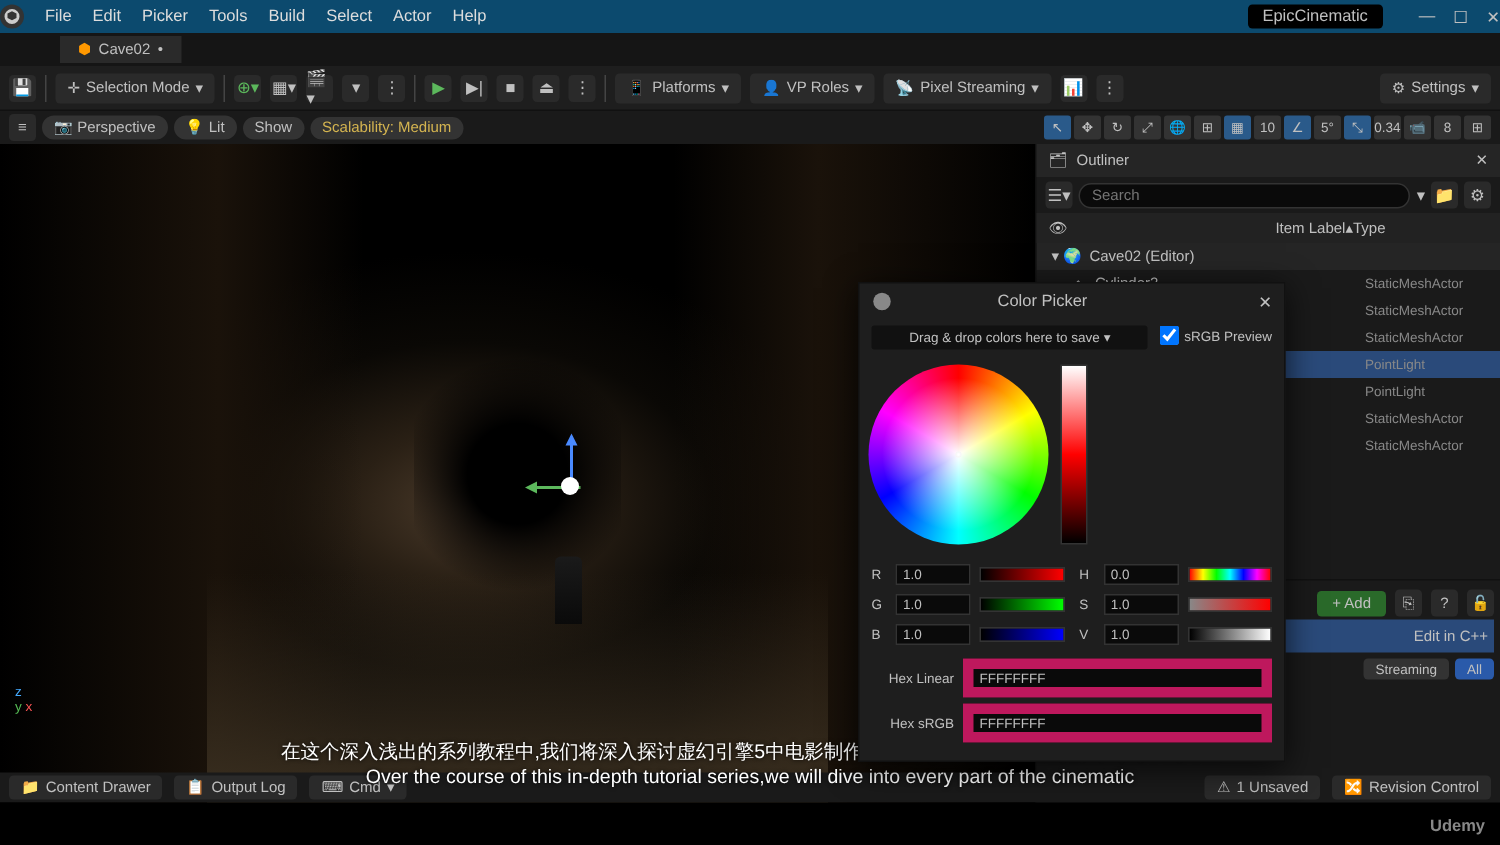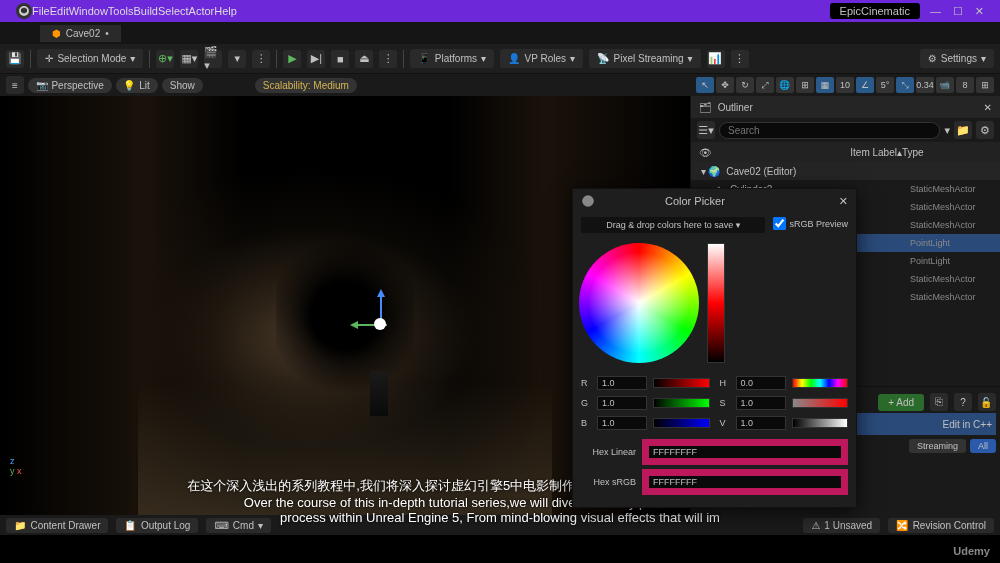--- a/index.html
+++ b/index.html
@@ -1,19 +1,19 @@
 <!DOCTYPE html>
 <html><head>
 <meta charset="utf-8">
 <style>
 * { margin: 0; padding: 0; box-sizing: border-box; font-family: "Segoe UI", Arial, sans-serif; }
 body { width: 1000px; height: 563px; background: #000; color: #c0c0c0; font-size: 11px; overflow: hidden; position: relative; }
 
 
-.menubar { height: 22px; background: #6d28d9; display: flex; align-items: center; padding: 0 16px; }
+.menubar { height: 22px; background: #0c4a6e; display: flex; align-items: center; padding: 0 0; gap: 14px; }
 .menubar .ue-logo { width: 16px; height: 16px; background: #333; border-radius: 50%; display: flex; align-items: center; justify-content: center; }
 .menubar .menu-item { color: #ddd; cursor: pointer; }
 .menubar .spacer { flex: 1; }
 .menubar .project { background: #000; padding: 2px 10px; border-radius: 3px; }
 .window-ctrl { display: flex; gap: 12px; margin-left: 10px; }
 .window-ctrl span { cursor: pointer; }
 
 
 .tabbar { height: 22px; background: #151515; display: flex; align-items: center; padding-left: 40px; }
 .tab { background: #2a2a2a; padding: 3px 12px; display: flex; align-items: center; gap: 5px; font-size: 10px; }
@@ -23,21 +23,21 @@
 .toolbar { height: 30px; background: #1e1e1e; display: flex; align-items: center; padding: 0 6px; gap: 6px; border-bottom: 1px solid #111; }
 .tb-btn { background: #2a2a2a; padding: 4px 8px; border-radius: 3px; display: flex; align-items: center; gap: 4px; font-size: 10px; cursor: pointer; }
 .tb-icon { width: 18px; height: 18px; background: #2a2a2a; border-radius: 3px; display: flex; align-items: center; justify-content: center; cursor: pointer; }
 .play { color: #5cb85c; }
 .tb-sep { width: 1px; height: 18px; background: #444; }
 .toolbar .spacer { flex: 1; }
 
 
 .sectoolbar { height: 22px; background: #1a1a1a; display: flex; align-items: center; padding: 0 6px; gap: 4px; font-size: 10px; }
 .pill { background: #333; padding: 2px 8px; border-radius: 10px; display: flex; align-items: center; gap: 3px; }
-.pill.yellow { color: #d4b450; margin-left: 48px; }
+.pill.yellow { color: #d4b450; }
 .sectoolbar .spacer { flex: 1; }
 .vp-icons { display: flex; gap: 2px; }
 .vp-icon { width: 18px; height: 16px; background: #333; border-radius: 2px; display: flex; align-items: center; justify-content: center; font-size: 9px; cursor: pointer; }
 .vp-icon.blue { background: #2a5a8a; }
 
 
 .main { display: flex; height: 440px; }
 
 
 .viewport { flex: 1; background: radial-gradient(ellipse 300px 200px at 45% 55%, #4a3a2a 0%, #2a2015 25%, #0a0805 55%, #000 85%); position: relative; overflow: hidden; }
@@ -130,21 +130,21 @@
 <body>
 
 <div class="menubar">
   <span class="ue-logo">
     <svg width="12" height="12" viewBox="0 0 24 24">
         <path d="M12 2a10 10 0 100 20 10 10 0 000-20zm0 3l6 3v6l-6 3-6-3V8l6-3z" fill="#ccc"></path>
       </svg>
   </span>
   <span class="menu-item">File</span>
   <span class="menu-item">Edit</span>
-  <span class="menu-item">Window</span>
+  <span class="menu-item">Picker</span>
   <span class="menu-item">Tools</span>
   <span class="menu-item">Build</span>
   <span class="menu-item">Select</span>
   <span class="menu-item">Actor</span>
   <span class="menu-item">Help</span>
   <span class="spacer"></span>
   <span class="project">EpicCinematic</span>
   <span class="window-ctrl">
     <span>—</span>
     <span>☐</span>
@@ -379,21 +379,20 @@
     </div>
   <div class="cp-hex-row">
       <span class="lbl">Hex sRGB</span>
       <span class="val">FFFFFFFF</span>
     </div>
 </div>
 
 <div class="subtitles">
   <div class="cn">在这个深入浅出的系列教程中,我们将深入探讨虚幻引擎5中电影制作过程的每一个部分,从让您的观众身临其境</div>
   <div class="en">Over the course of this in-depth tutorial series,we will dive into every part of the cinematic</div>
-  <div class="en">process within Unreal Engine 5, From mind-blowing visual effects that will im</div>
 </div>
 
 <div class="bottombar">
   <span class="bb-btn">📁 <span>Content Drawer</span></span>
   <span class="bb-btn">📋 <span>Output Log</span></span>
   <span class="bb-btn">⌨ <span>Cmd</span> ▾</span>
   <span style="flex:1"></span>
   <span class="bb-btn">⚠ <span>1 Unsaved</span></span>
   <span class="bb-btn">🔀 <span>Revision Control</span></span>
 </div>

